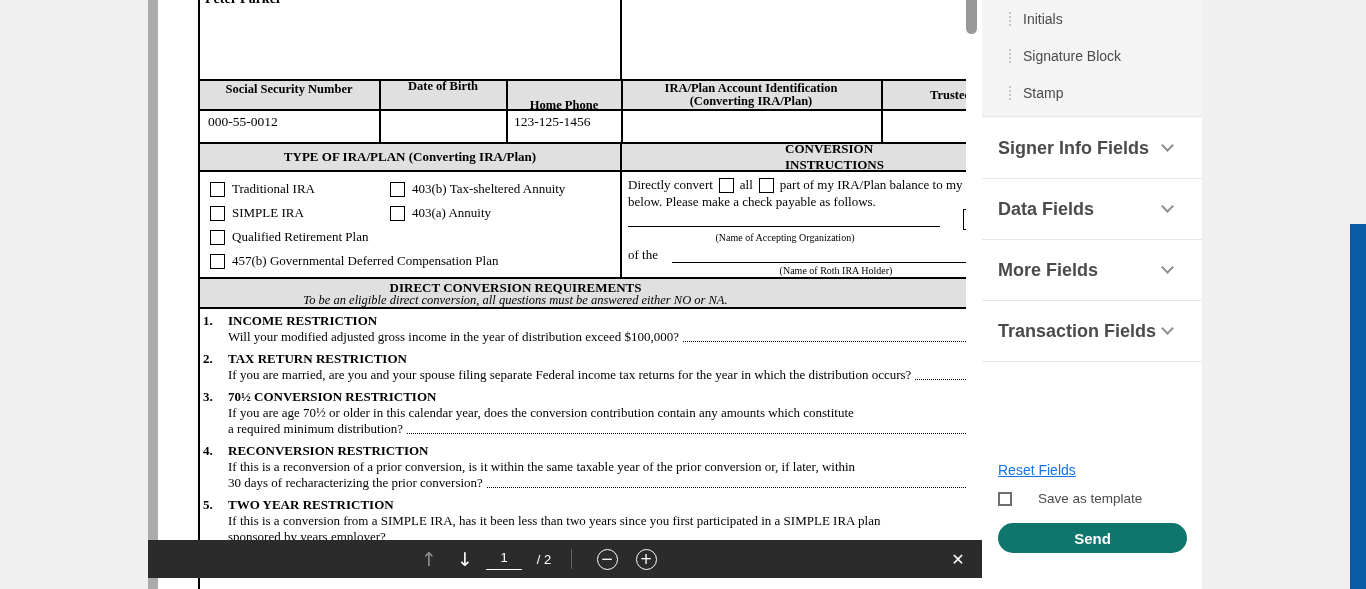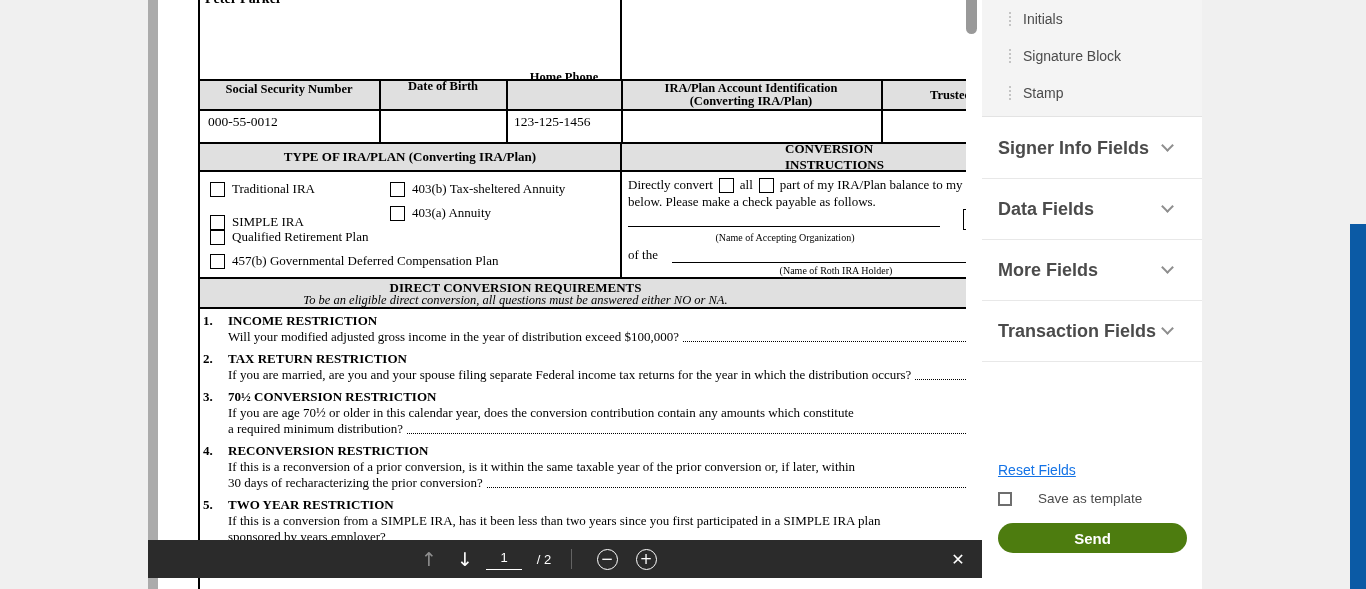--- a/index.html
+++ b/index.html
@@ -61,21 +61,21 @@
           background-size:4px 4px; }
   .field-label { font-size:14px; }
   .panel-section { height:61px; display:flex; align-items:center; justify-content:space-between;
                    padding:0 30px 0 16px; border-bottom:1px solid #e8e8e8; }
   .section-label { font-weight:bold; font-size:18px; }
   .chev { width:9px; height:9px; border-right:2px solid #8e8e8e; border-bottom:2px solid #8e8e8e;
           transform:rotate(45deg); margin-top:-5px; }
   .reset-link { left:16px; top:462px; font-size:14px; color:#1473e6; text-decoration:underline; cursor:pointer; }
   .save-row { left:16px; top:491px; display:flex; align-items:center; gap:26px; font-size:13.5px; }
   .save-cb { width:14px; height:14px; border:2px solid #6e6e6e; background:#fff; }
-  .send-btn { left:16px; top:523px; width:189px; height:30px; background:#4d7c0f; color:#fff;
+  .send-btn { left:16px; top:523px; width:189px; height:30px; background:#0f766e; color:#fff;
               border:none; border-radius:15px; font-weight:bold; font-size:15px;
               font-family:"Liberation Sans","DejaVu Sans",sans-serif; cursor:pointer; }
 
   
   .right-gutter { left:1202px; top:0; width:164px; height:589px; background:#f0f0f0; }
   .win-scrollbar { left:1350px; top:0; width:16px; height:589px; background:#f0f0f0; }
   .win-thumb { left:0; top:224px; width:16px; height:365px; background:#0b5aa5; }
 </style>
 </head>
 <body>
@@ -97,41 +97,41 @@
       <div class="abs grayfill" style="left:42px;top:81px;width:766px;height:28px;"></div>
       <div class="abs hline" style="left:40px;top:109px;width:768px;"></div>
       <div class="abs hline" style="left:40px;top:142px;width:768px;"></div>
       <div class="abs vline" style="left:221px;top:79px;height:63px;"></div>
       <div class="abs vline" style="left:348px;top:79px;height:63px;"></div>
       <div class="abs vline" style="left:463px;top:79px;height:63px;"></div>
       <div class="abs vline" style="left:723px;top:79px;height:63px;"></div>
 
       <div class="abs hdr-cell" style="left:42px;top:81px;width:178px;height:16px;">Social Security Number</div>
       <div class="abs hdr-cell" style="left:223px;top:72px;width:124px;height:28px;">Date of Birth</div>
-      <div class="abs hdr-cell" style="left:350px;top:63px;width:112px;height:28px;border-radius:6px;">Home Phone</div>
+      <div class="abs hdr-cell" style="left:350px;top:91px;width:112px;height:28px;border-radius:6px;">Home Phone</div>
       <div class="abs hdr-cell" style="left:465px;top:81px;width:256px;height:28px;flex-direction:column;">
         <span>IRA/Plan Account Identification</span>
         <span>(Converting IRA/Plan)</span>
       </div>
       <div class="abs hdr-cell" style="left:772px;top:81px;width:120px;height:28px;justify-content:flex-start;">Trustee</div>
 
       <div class="abs val" style="left:50px;top:114px;">000-55-0012</div>
       <div class="abs val" style="left:356px;top:114px;">123-125-1456</div>
 
       <div class="abs grayfill" style="left:42px;top:144px;width:766px;height:26px;"></div>
       <div class="abs hline" style="left:40px;top:170px;width:768px;"></div>
       <div class="abs vline" style="left:462px;top:142px;height:135px;"></div>
       <div class="abs sec-title" style="left:627px;top:144px;height:26px;justify-content:flex-start;">CONVERSION INSTRUCTIONS</div>
       <div class="abs sec-title" style="left:42px;top:144px;width:420px;height:26px;">TYPE OF IRA/PLAN (Converting IRA/Plan)</div>
 
       <div class="abs cb-row" style="left:52px;top:181px;">
         <span class="cb"></span>
         <span>Traditional IRA</span>
       </div>
-      <div class="abs cb-row" style="left:52px;top:214px;">
+      <div class="abs cb-row" style="left:52px;top:205px;">
         <span class="cb"></span>
         <span>SIMPLE IRA</span>
       </div>
       <div class="abs cb-row" style="left:52px;top:229px;">
         <span class="cb"></span>
         <span>Qualified Retirement Plan</span>
       </div>
       <div class="abs cb-row" style="left:52px;top:253px;">
         <span class="cb"></span>
         <span>457(b) Governmental Deferred Compensation Plan</span>

